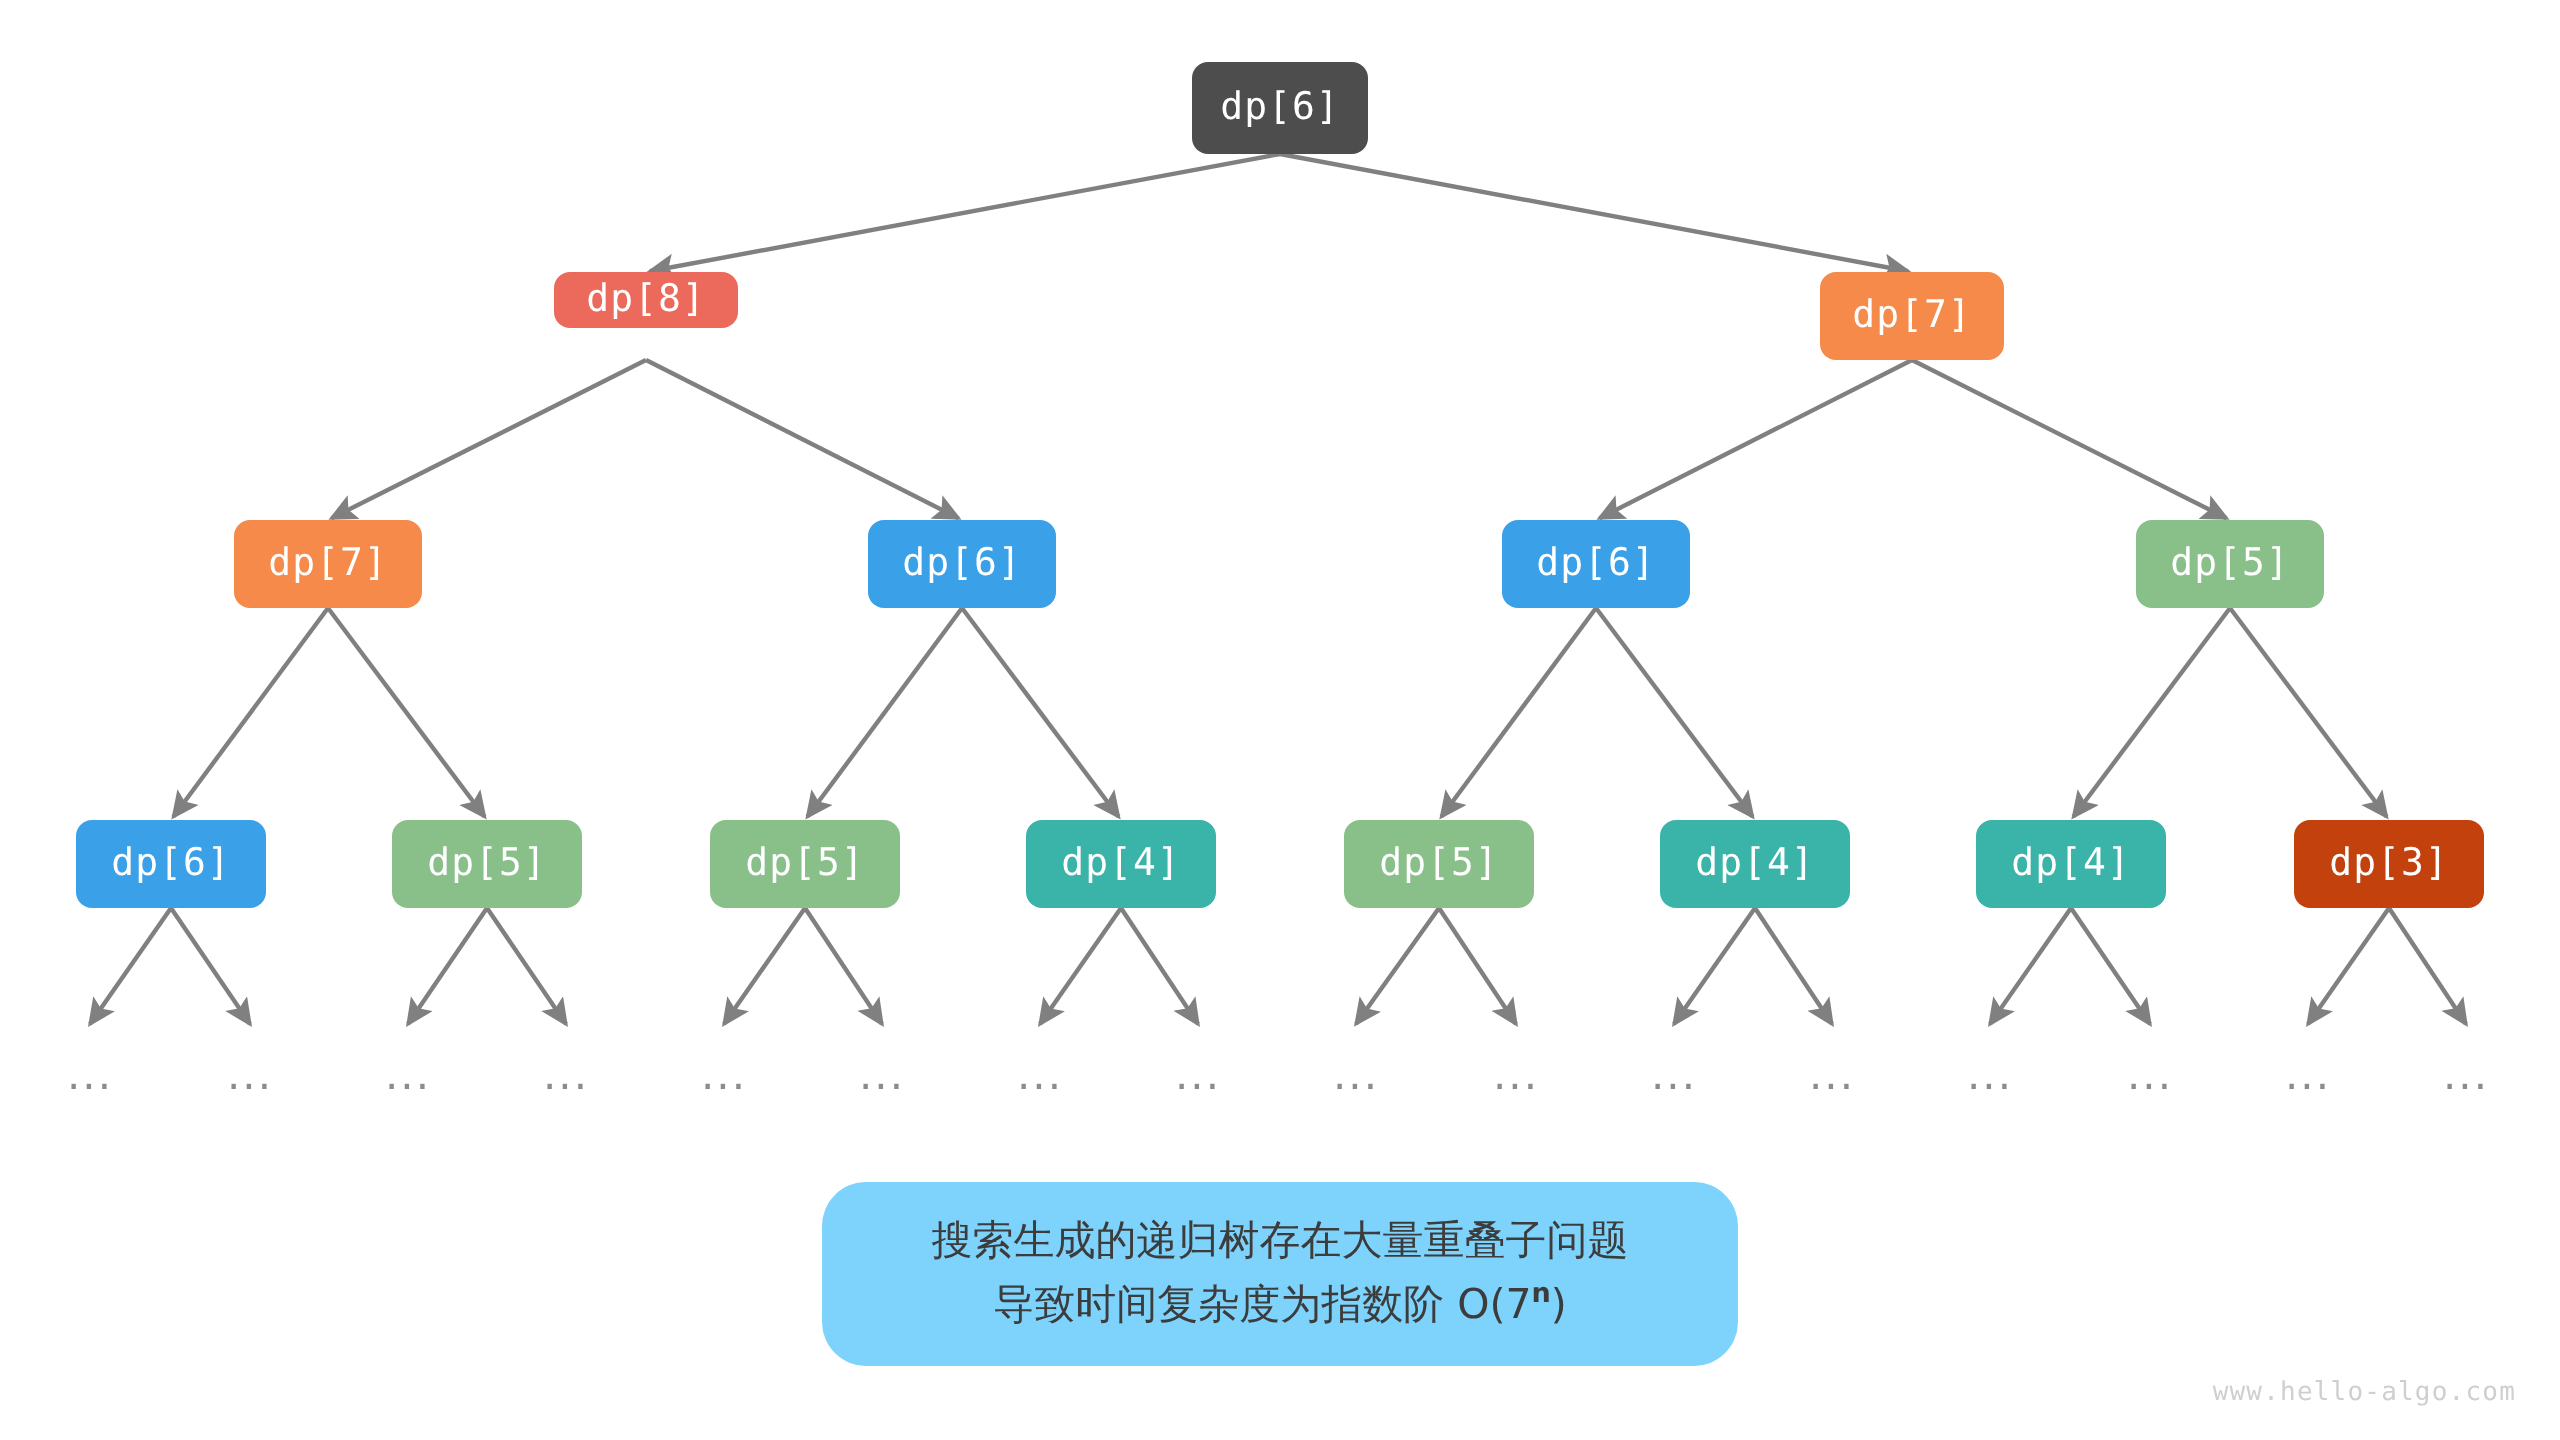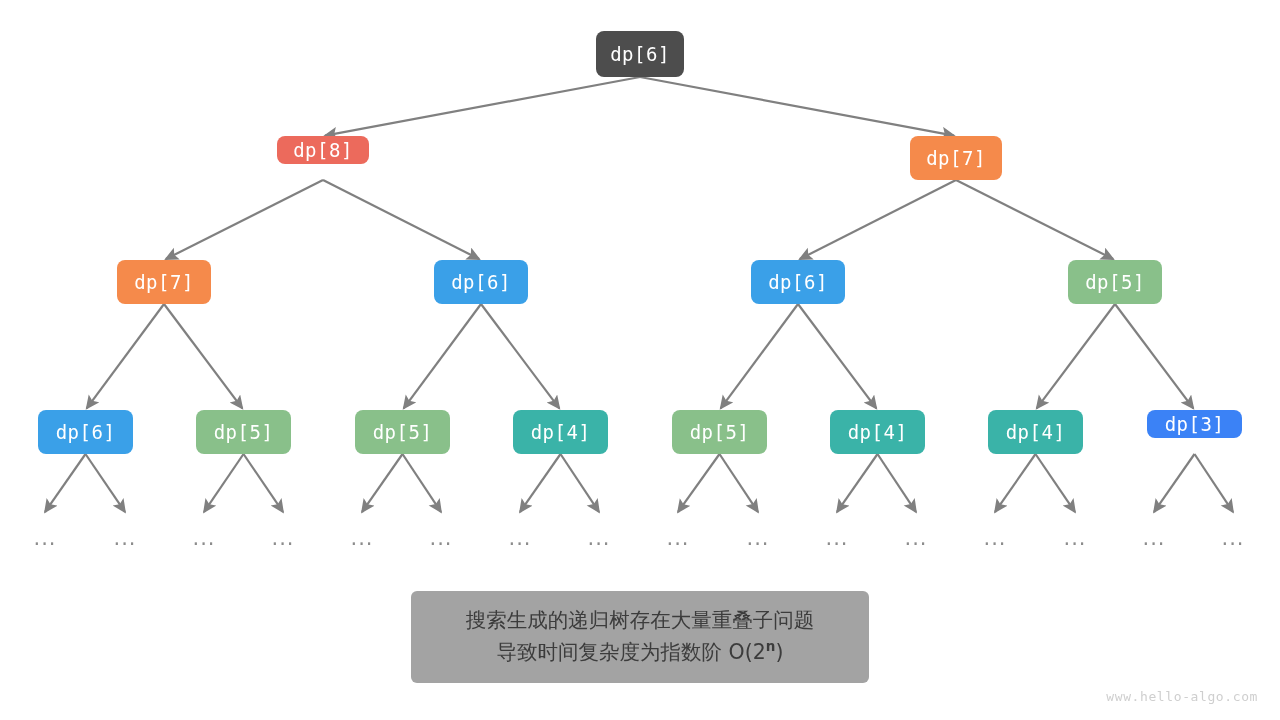--- a/index.html
+++ b/index.html
@@ -51,22 +51,22 @@
     z-index: 2;
     transform: translate(-50%, -50%);
     white-space: nowrap;
   }
   #caption-box {
     position: absolute;
     left: 411px;
     top: 591px;
     width: 458px;
     height: 92px;
-    background: #a3a3a3;
-    border-radius: 6px;
+    background: #7dd3fc;
+    border-radius: 22px;
     display: flex;
     flex-direction: column;
     align-items: center;
     justify-content: center;
     z-index: 2;
   }
   .caption-line {
     font-family: "DejaVu Sans", sans-serif;
     font-size: 20.5px;
     color: #3c3c3c;
@@ -174,21 +174,21 @@
       </div>
       <div class="node" style="left: 672px; top: 410px; width: 95px; height: 44px; background: rgb(137, 192, 138);">
         <span class="lbl">dp[5]</span>
       </div>
       <div class="node" style="left: 830px; top: 410px; width: 95px; height: 44px; background: rgb(58, 179, 168);">
         <span class="lbl">dp[4]</span>
       </div>
       <div class="node" style="left: 988px; top: 410px; width: 95px; height: 44px; background: rgb(58, 179, 168);">
         <span class="lbl">dp[4]</span>
       </div>
-      <div class="node" style="left: 1147px; top: 410px; width: 95px; height: 28px; background: #3b82f6;">
+      <div class="node" style="left: 1147px; top: 410px; width: 95px; height: 44px; background: #c2410c;">
         <span class="lbl">dp[3]</span>
       </div>
     </div>
 
   <div id="ellipses-layer">
       <div class="ellipsis" style="left: 45px; top: 538px;">...</div>
       <div class="ellipsis" style="left: 125px; top: 538px;">...</div>
       <div class="ellipsis" style="left: 204px; top: 538px;">...</div>
       <div class="ellipsis" style="left: 283px; top: 538px;">...</div>
       <div class="ellipsis" style="left: 362px; top: 538px;">...</div>
@@ -201,19 +201,19 @@
       <div class="ellipsis" style="left: 916px; top: 538px;">...</div>
       <div class="ellipsis" style="left: 995px; top: 538px;">...</div>
       <div class="ellipsis" style="left: 1075px; top: 538px;">...</div>
       <div class="ellipsis" style="left: 1154px; top: 538px;">...</div>
       <div class="ellipsis" style="left: 1233px; top: 538px;">...</div>
     </div>
 
   <div id="caption-box">
     <div class="caption-line">搜索生成的递归树存在大量重叠子问题</div>
     <div class="caption-line">
-      <span>导致时间复杂度为指数阶  O(2</span><sup>n</sup><span>)</span>
+      <span>导致时间复杂度为指数阶  O(7</span><sup>n</sup><span>)</span>
     </div>
   </div>
 
   <div id="watermark">www.hello-algo.com</div>
 
 </div>
 
 </body></html>

